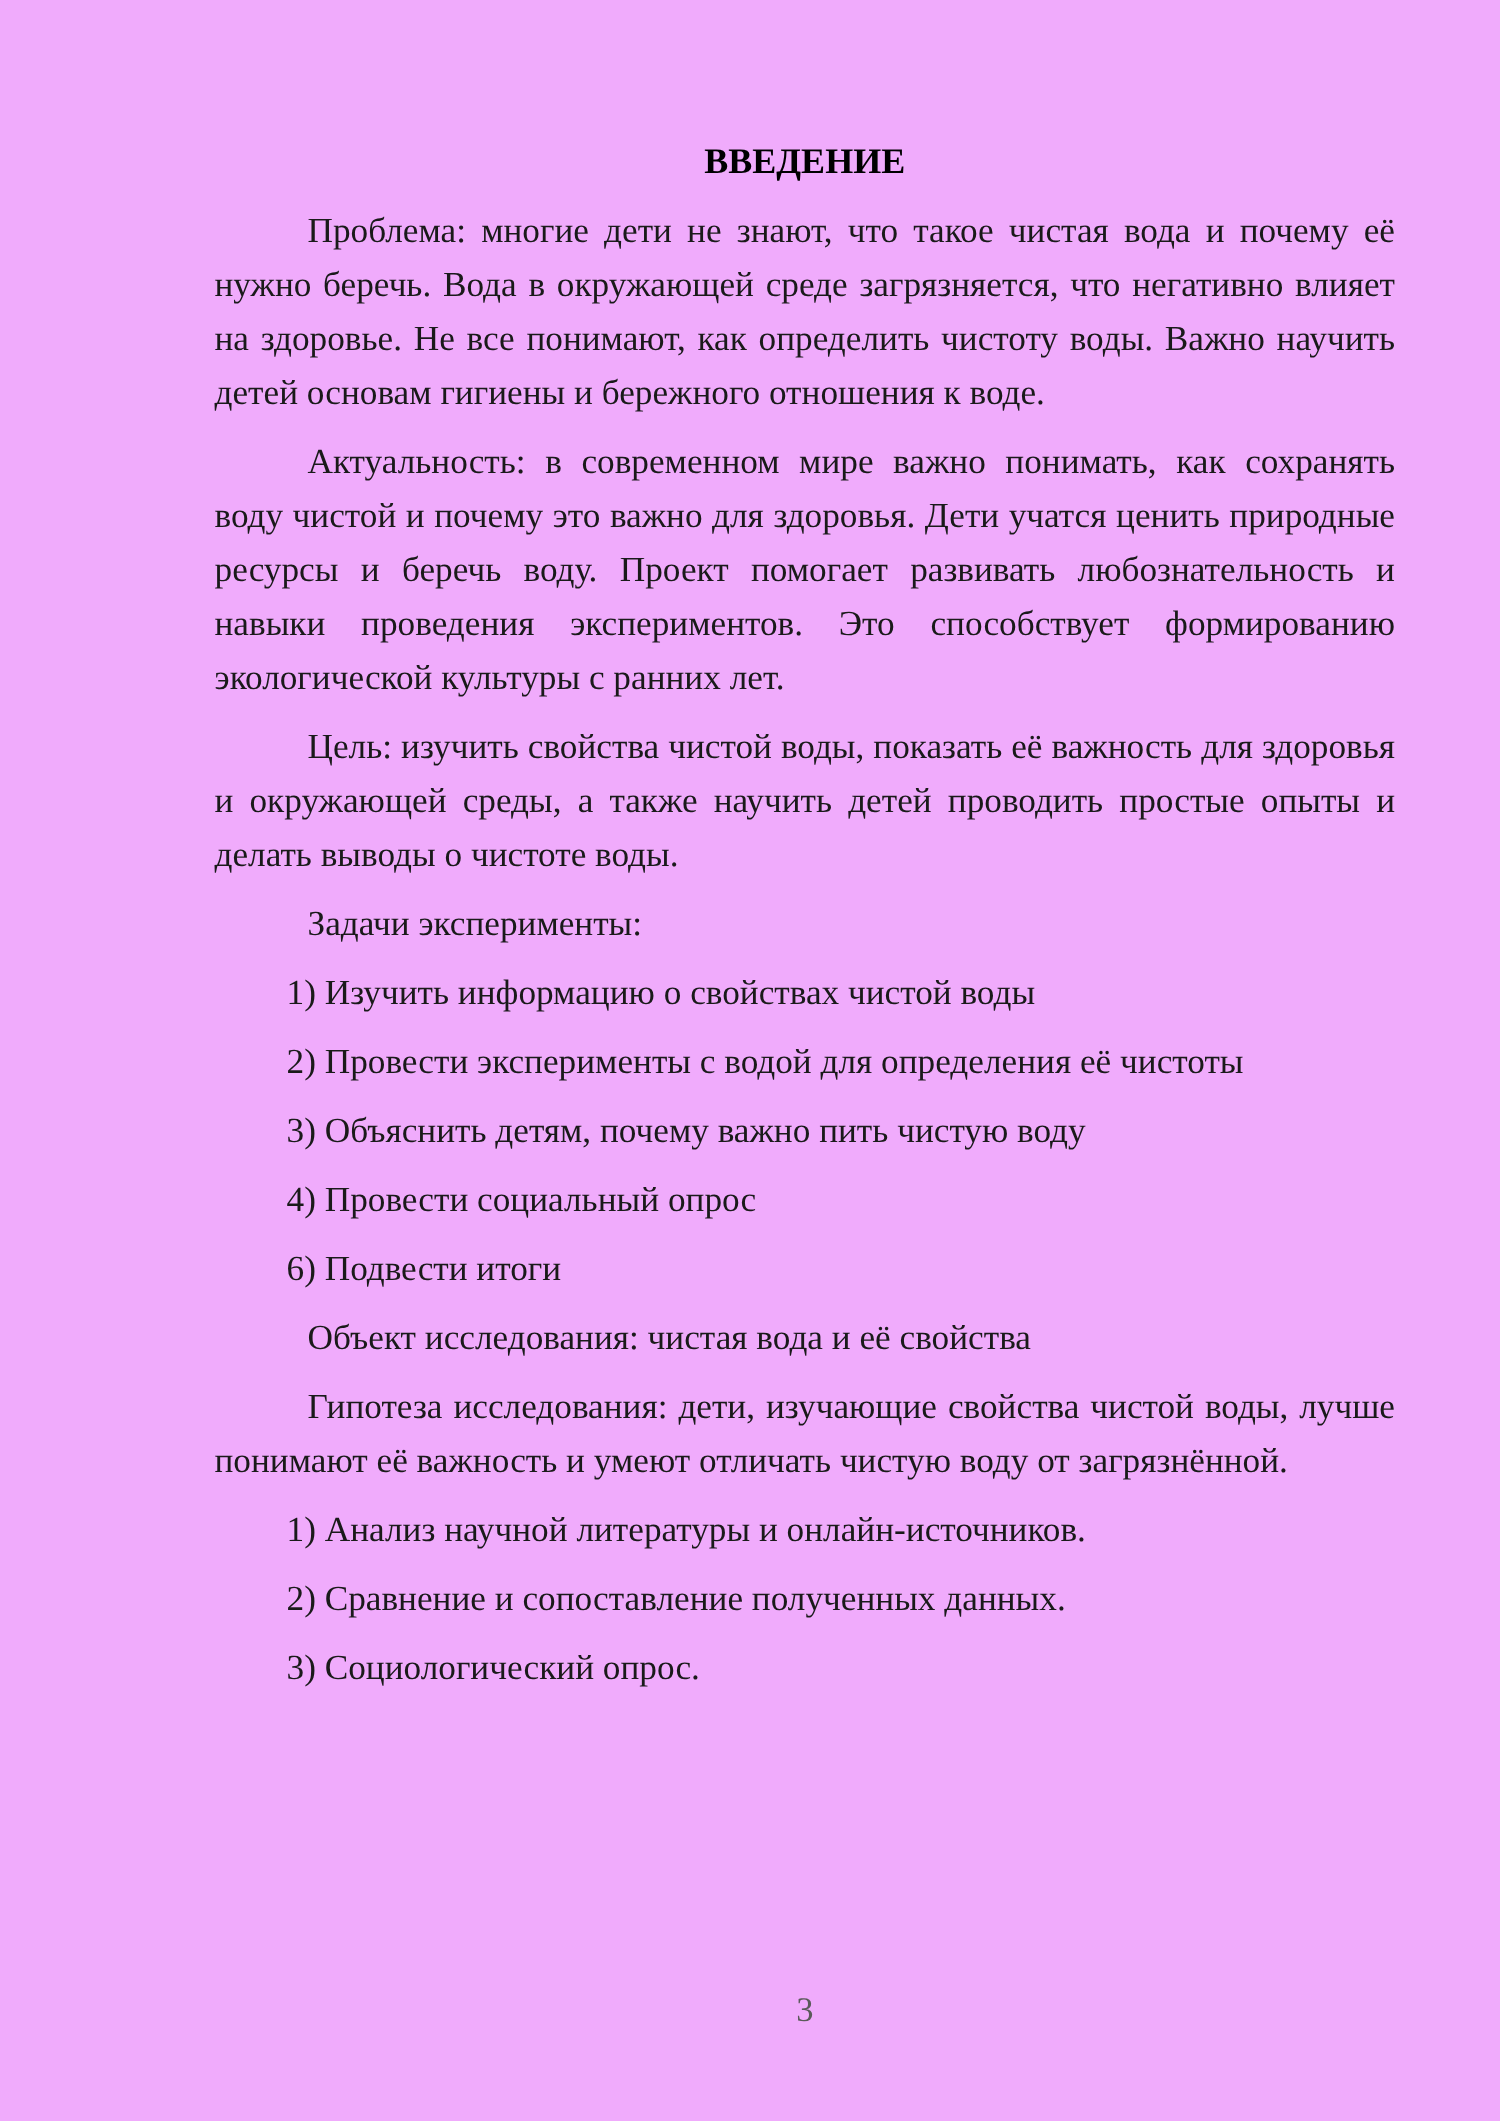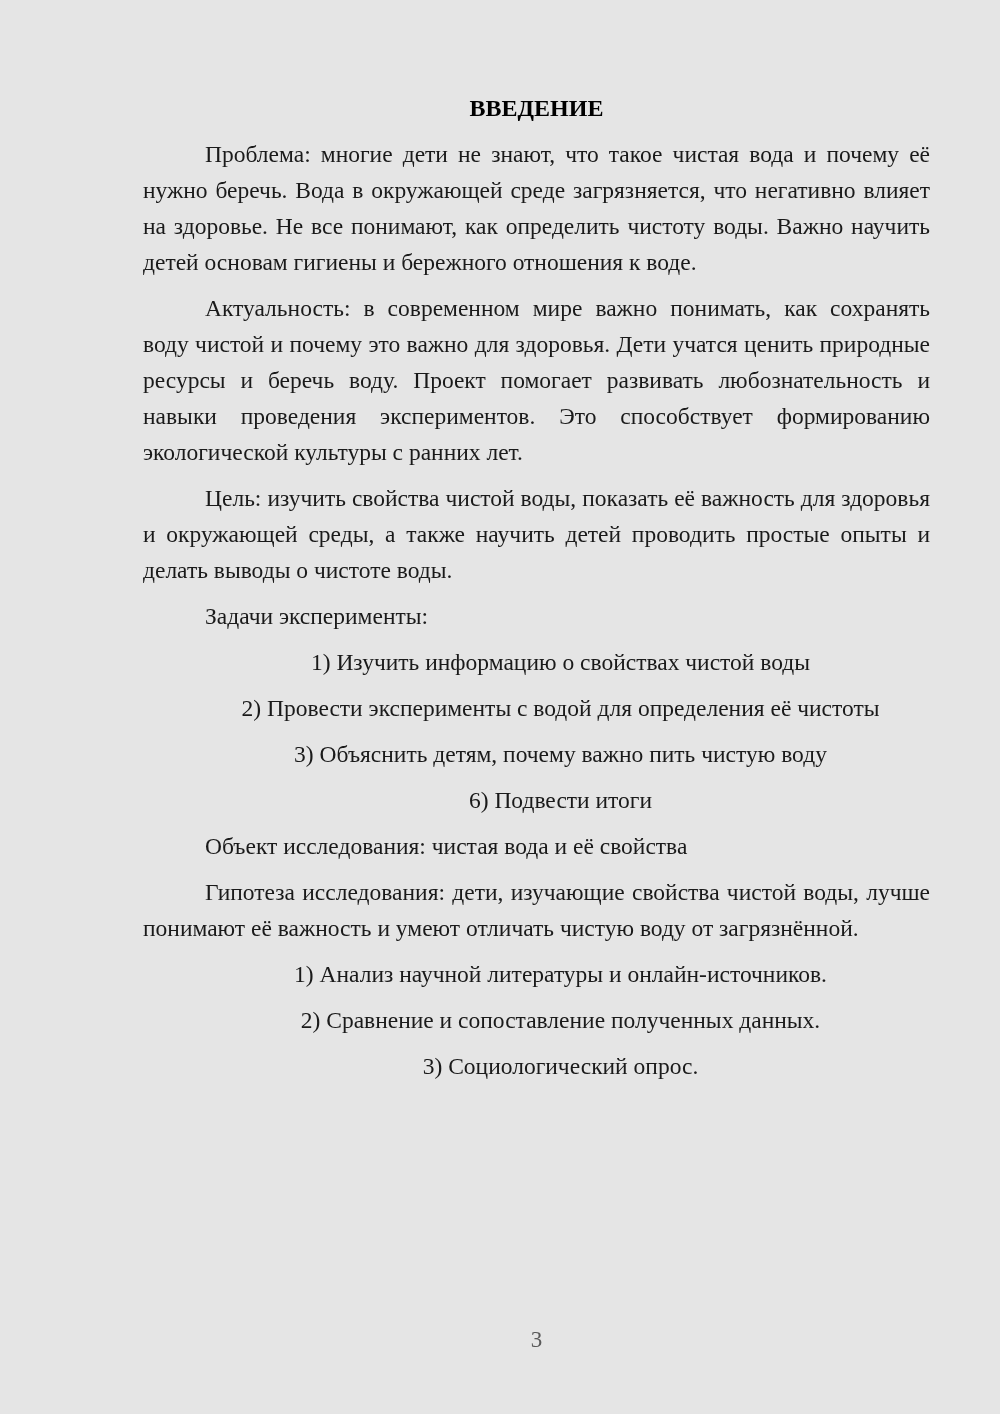--- a/index.html
+++ b/index.html
@@ -4,21 +4,21 @@
 <style>
   html, body {
     margin: 0;
     padding: 0;
     background: #ffffff;
   }
   .page {
     position: relative;
     width: 1000px;
     height: 1414px;
-    background: #e5e5e5;
+    background: #f0abfc;
     font-family: "Liberation Serif", serif;
     color: #1a1a1a;
     overflow: hidden;
   }
   .content {
     position: absolute;
     left: 143px;
     top: 90px;
     width: 787px;
   }
@@ -34,21 +34,21 @@
     font-size: 23.5px;
     line-height: 36px;
     margin: 0 0 10px 0;
     text-indent: 62px;
     text-align: justify;
   }
   .list-item {
     font-size: 23.5px;
     line-height: 36px;
     margin: 0 0 10px 48px;
-    text-align: center;
+    text-align: left;
   }
   .page-number {
     position: absolute;
     left: 143px;
     top: 1322px;
     width: 787px;
     text-align: center;
     font-size: 23px;
     line-height: 36px;
     color: #5a5a5a;
@@ -66,20 +66,21 @@
 
     <p class="para">Актуальность: в современном мире важно понимать, как сохранять воду чистой и почему это важно для здоровья. Дети учатся ценить природные ресурсы и беречь воду. Проект помогает развивать любознательность и навыки проведения экспериментов. Это способствует формированию экологической культуры с ранних лет.</p>
 
     <p class="para">Цель: изучить свойства чистой воды, показать её важность для здоровья и окружающей среды, а также научить детей проводить простые опыты и делать выводы о чистоте воды.</p>
 
     <p class="para">Задачи эксперименты:</p>
 
     <p class="list-item">1) Изучить информацию о свойствах чистой воды</p>
     <p class="list-item">2) Провести эксперименты с водой для определения её чистоты</p>
     <p class="list-item">3) Объяснить детям, почему важно пить чистую воду</p>
+    <p class="list-item">4) Провести социальный опрос</p>
     <p class="list-item">6) Подвести итоги</p>
 
     <p class="para">Объект исследования: чистая вода и её свойства</p>
 
 
     <p class="para">Гипотеза исследования: дети, изучающие свойства чистой воды, лучше понимают её важность и умеют отличать чистую воду от загрязнённой.</p>
 
 
     <p class="list-item">1) Анализ научной литературы и онлайн-источников.</p>
     <p class="list-item">2) Сравнение и сопоставление полученных данных.</p>

